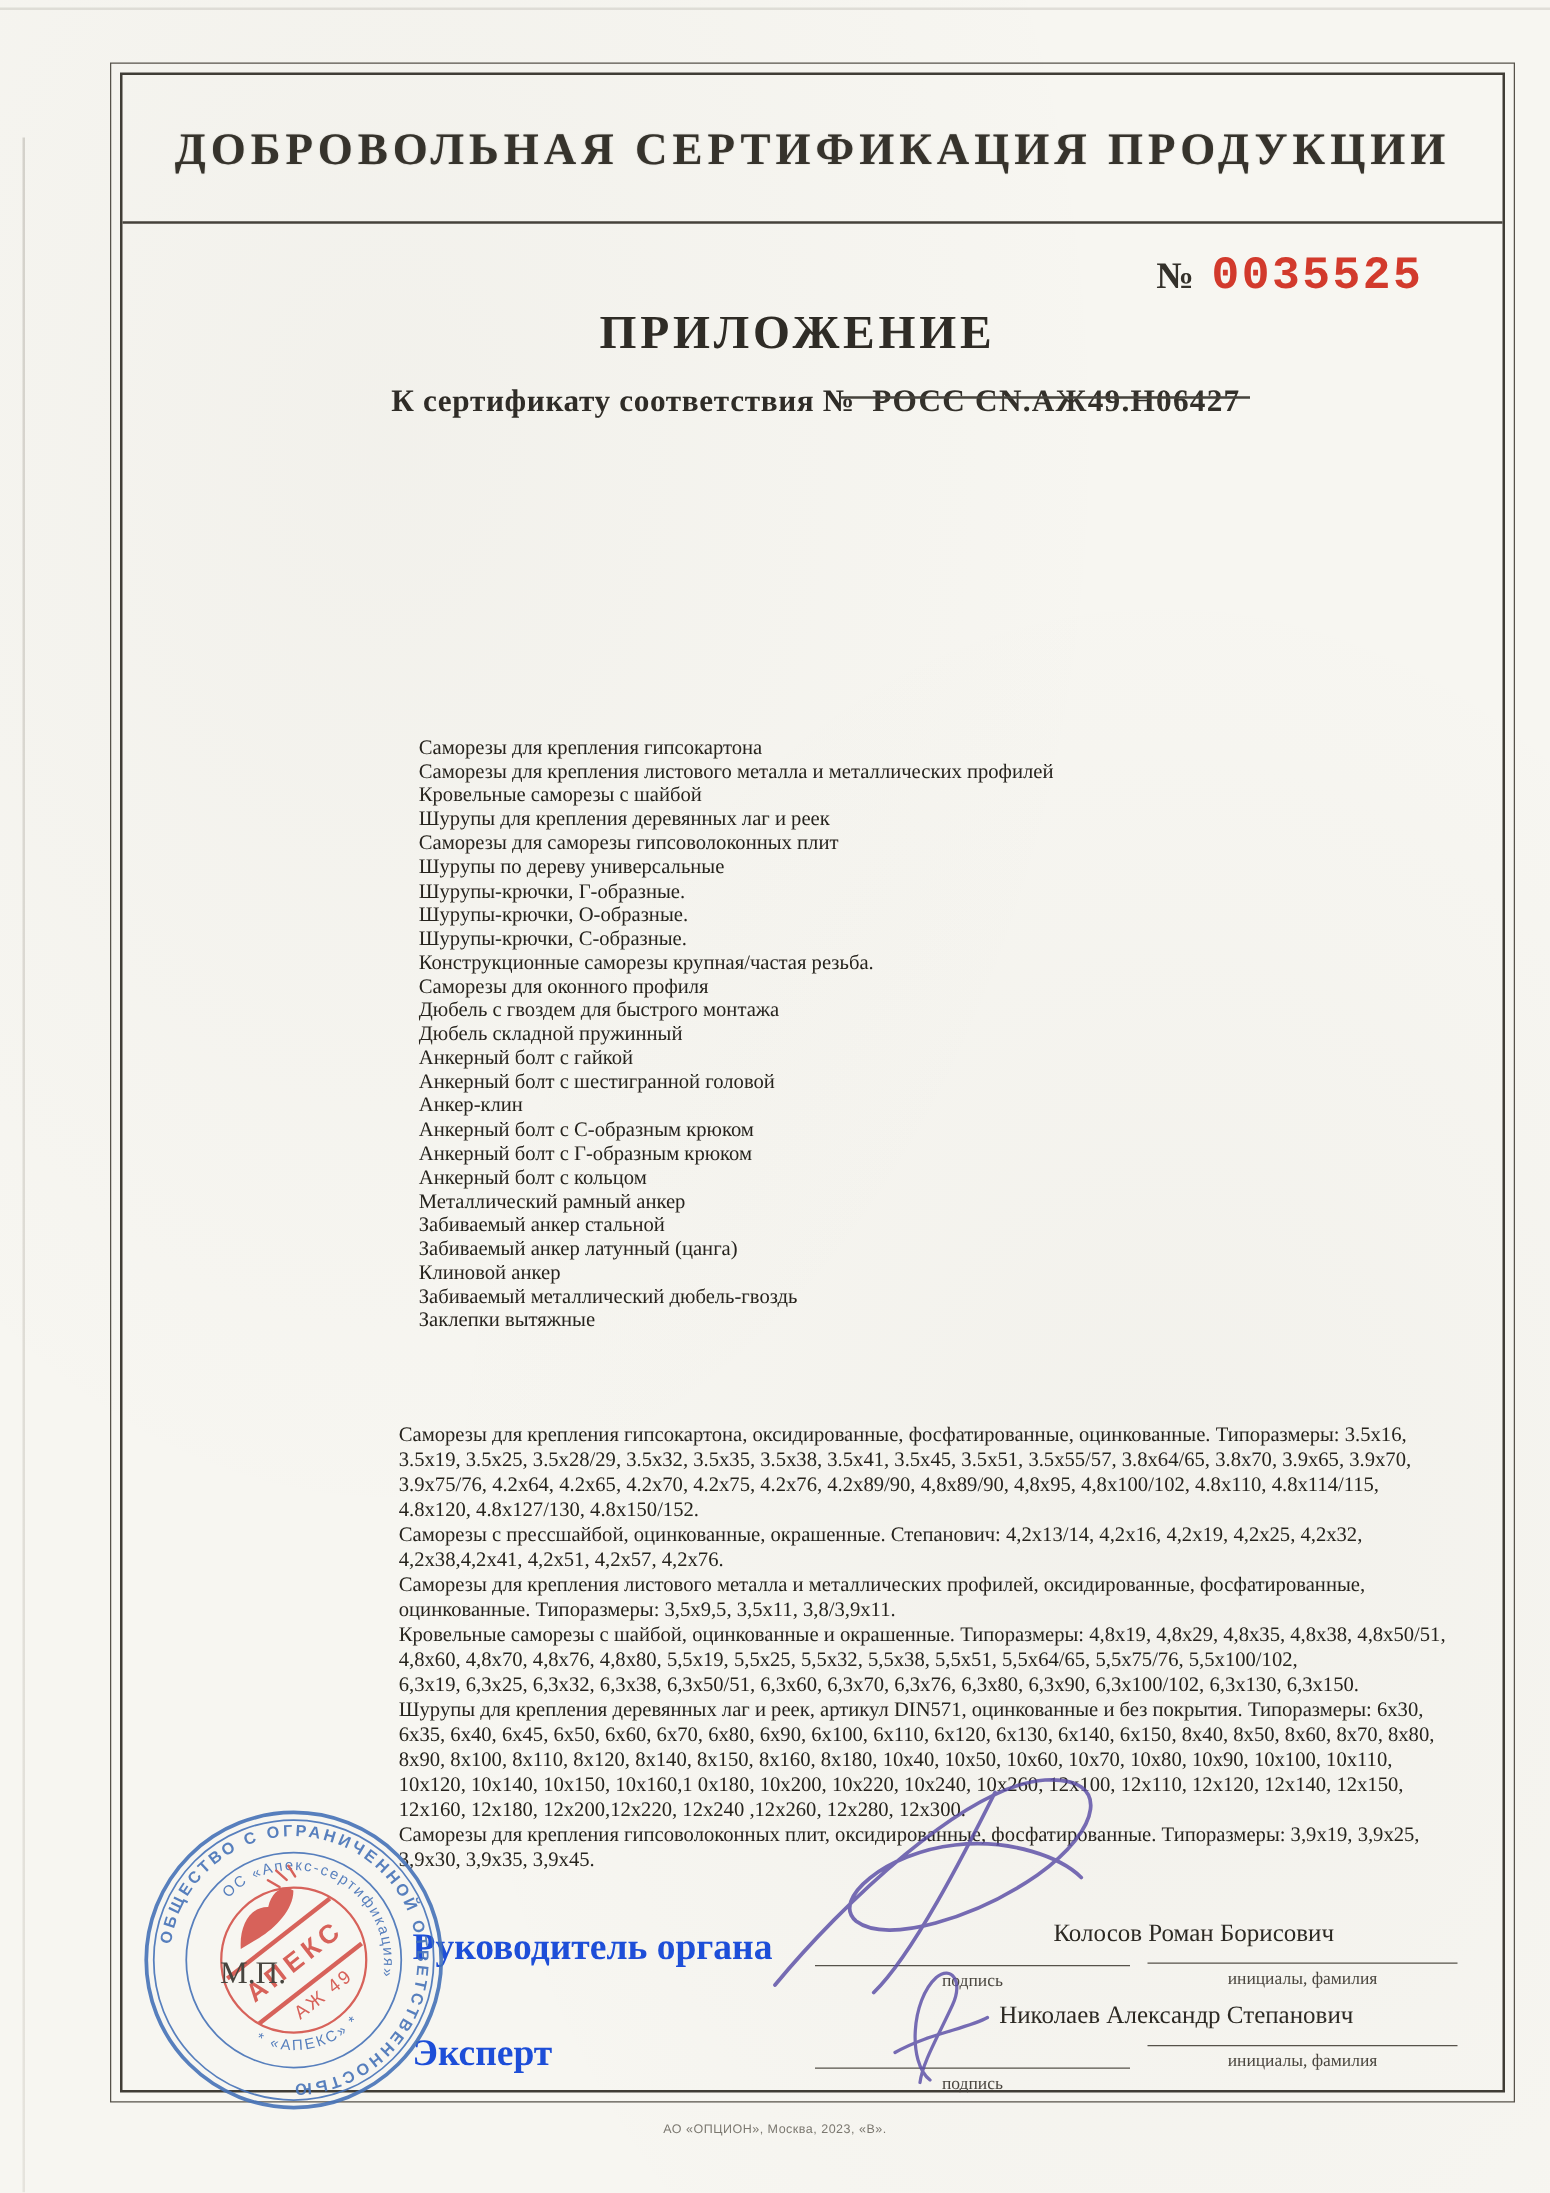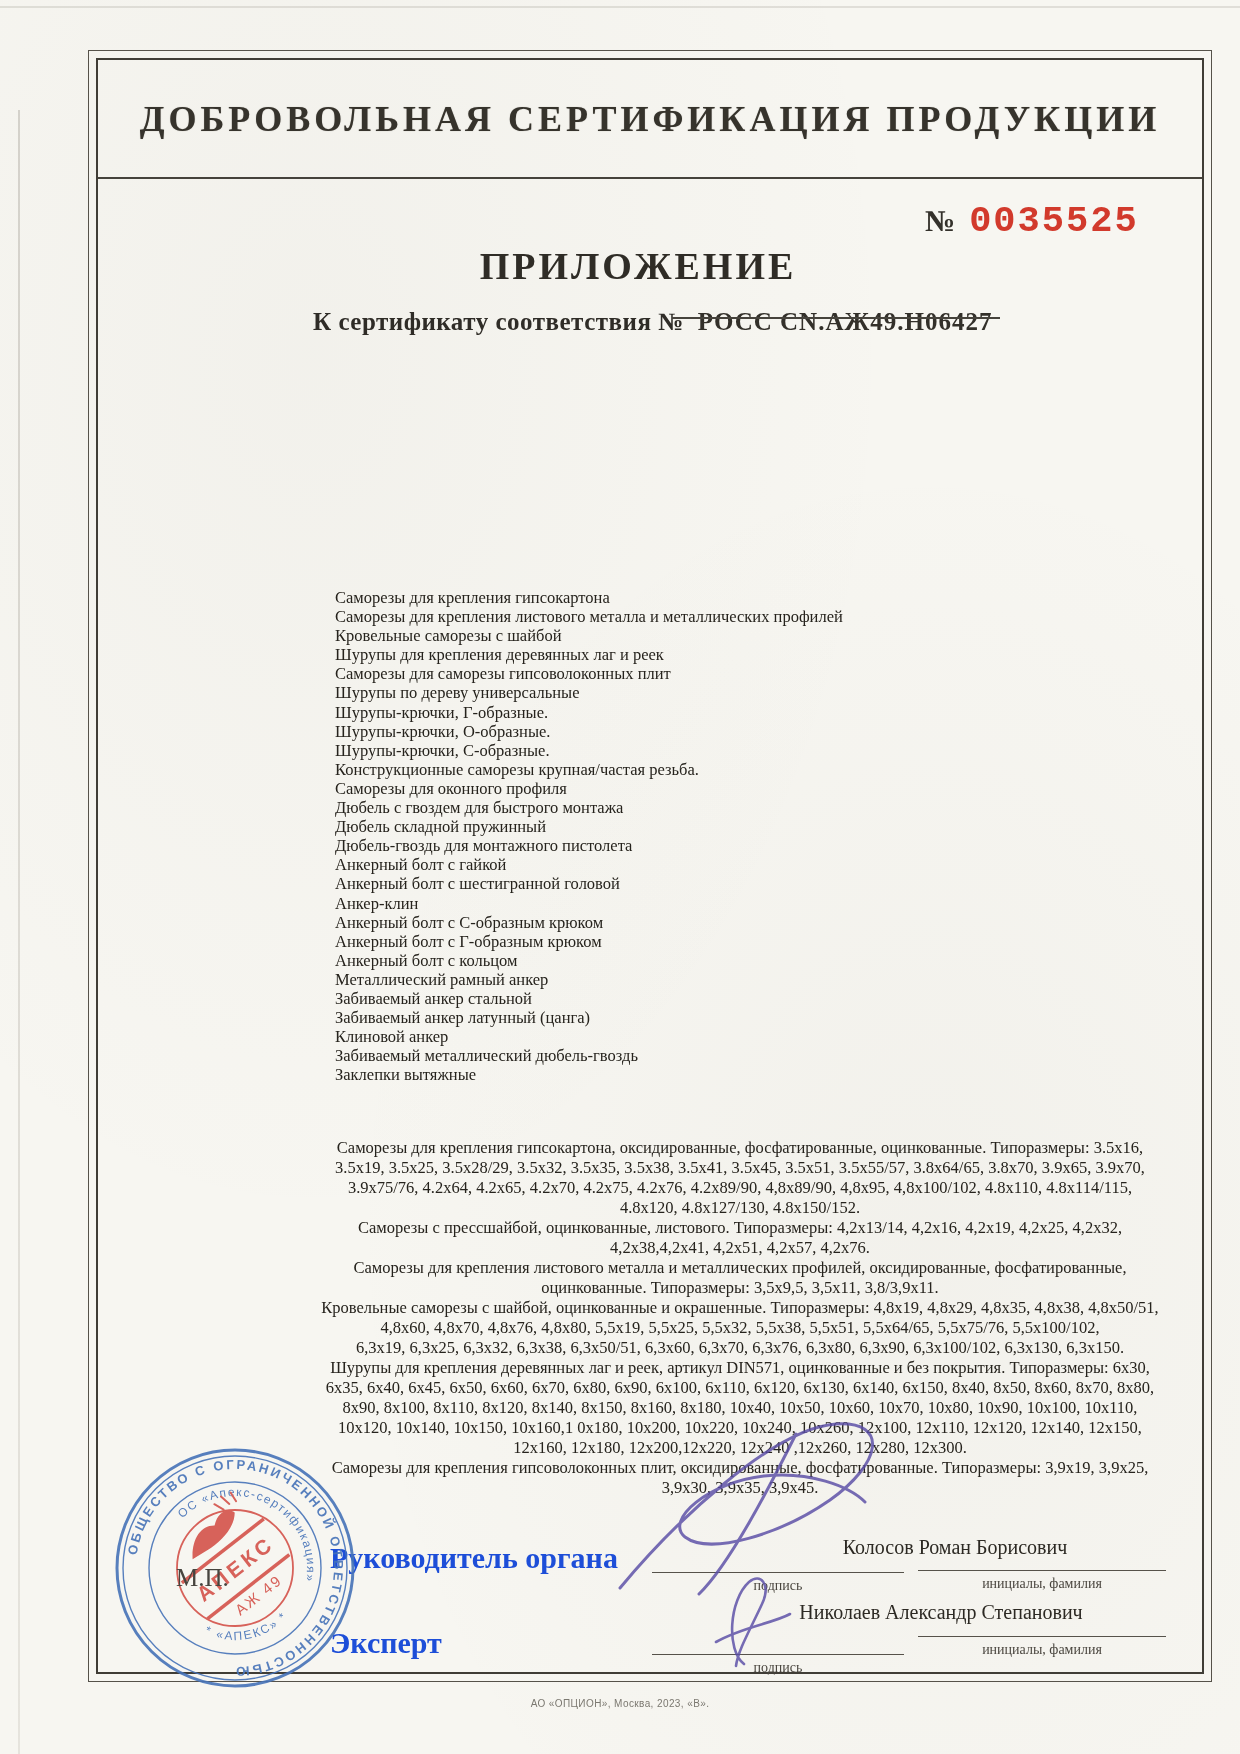--- a/index.html
+++ b/index.html
@@ -40,21 +40,21 @@
   .cert-value { font-size:25px; font-weight:bold; color:#33302a; letter-spacing:1px;
     margin-left:14px; position:relative; display:inline-block; }
   .cert-value::before { content:""; position:absolute; left:-26px; right:-8px; top:9px;
     border-top:2px solid #46433c; }
 
   .product-list { position:absolute; left:335px; top:588px; font-size:16.5px;
     line-height:19.1px; color:#26231d; }
 
   .specs { position:absolute; left:319px; top:1138px; width:842px; font-size:16.5px;
     line-height:20px; color:#26231d; }
-  .specs p { margin:0; white-space:pre-wrap;text-align:center; }
+  .specs p { margin:0; white-space:pre-wrap; }
 
   
   .sig-role { position:absolute; font-size:30px; font-weight:bold; color:#1d4ed8; }
   .sig-role.r1 { left:330px; top:1541px; }
   .sig-role.r2 { left:330px; top:1626px; }
   .sig-line { position:absolute; border-bottom:1.5px solid #56524a; }
   .sig-caption { position:absolute; font-size:14px; color:#4a463f; text-align:center; }
   .line-sign1 { left:652px; top:1530px; width:252px; height:42px; }
   .cap-sign1  { left:652px; top:1578px; width:252px; }
   .line-sign2 { left:652px; top:1612px; width:252px; height:42px; }
@@ -109,38 +109,37 @@
     <div class="product-item">Шурупы для крепления деревянных лаг и реек</div>
     <div class="product-item">Саморезы для саморезы гипсоволоконных плит</div>
     <div class="product-item">Шурупы по дереву универсальные</div>
     <div class="product-item">Шурупы-крючки, Г-образные.</div>
     <div class="product-item">Шурупы-крючки, О-образные.</div>
     <div class="product-item">Шурупы-крючки, С-образные.</div>
     <div class="product-item">Конструкционные саморезы крупная/частая резьба.</div>
     <div class="product-item">Саморезы для оконного профиля</div>
     <div class="product-item">Дюбель с гвоздем для быстрого монтажа</div>
     <div class="product-item">Дюбель складной пружинный</div>
-    <div class="product-item">Дюбель-гвоздь для монтажного пистолета</div>
     <div class="product-item">Анкерный болт с гайкой</div>
     <div class="product-item">Анкерный болт с шестигранной головой</div>
     <div class="product-item">Анкер-клин</div>
     <div class="product-item">Анкерный болт с С-образным крюком</div>
     <div class="product-item">Анкерный болт с Г-образным крюком</div>
     <div class="product-item">Анкерный болт с кольцом</div>
     <div class="product-item">Металлический рамный анкер</div>
     <div class="product-item">Забиваемый анкер стальной</div>
     <div class="product-item">Забиваемый анкер латунный (цанга)</div>
     <div class="product-item">Клиновой анкер</div>
     <div class="product-item">Забиваемый металлический дюбель-гвоздь</div>
     <div class="product-item">Заклепки вытяжные</div>
   </div>
 
 <div class="specs">
     <p class="spec-par">Саморезы для крепления гипсокартона, оксидированные, фосфатированные, оцинкованные. Типоразмеры: 3.5х16, 3.5х19, 3.5х25, 3.5х28/29, 3.5х32, 3.5х35, 3.5х38, 3.5х41, 3.5х45, 3.5х51, 3.5х55/57, 3.8х64/65, 3.8х70, 3.9х65, 3.9х70, 3.9х75/76, 4.2х64, 4.2х65, 4.2х70, 4.2х75, 4.2х76, 4.2х89/90, 4,8х89/90, 4,8х95, 4,8х100/102, 4.8х110, 4.8х114/115, 4.8х120, 4.8х127/130, 4.8х150/152.</p>
-    <p class="spec-par">Саморезы с прессшайбой, оцинкованные, листового. Типоразмеры: 4,2х13/14, 4,2х16, 4,2х19, 4,2х25, 4,2х32, 4,2х38,4,2х41, 4,2х51, 4,2х57, 4,2х76.</p>
+    <p class="spec-par">Саморезы с прессшайбой, оцинкованные, окрашенные. Степанович: 4,2х13/14, 4,2х16, 4,2х19, 4,2х25, 4,2х32, 4,2х38,4,2х41, 4,2х51, 4,2х57, 4,2х76.</p>
     <p class="spec-par">Саморезы для крепления листового металла и металлических профилей, оксидированные, фосфатированные, оцинкованные. Типоразмеры: 3,5х9,5, 3,5х11, 3,8/3,9х11.</p>
     <p class="spec-par">Кровельные саморезы с шайбой, оцинкованные и окрашенные. Типоразмеры: 4,8х19, 4,8х29, 4,8х35, 4,8х38, 4,8х50/51, 4,8х60, 4,8х70, 4,8х76, 4,8х80, 5,5х19, 5,5х25, 5,5х32, 5,5х38, 5,5х51, 5,5х64/65, 5,5х75/76, 5,5х100/102,
 6,3х19, 6,3х25, 6,3х32, 6,3х38, 6,3х50/51, 6,3х60, 6,3х70, 6,3х76, 6,3х80, 6,3х90, 6,3х100/102, 6,3х130, 6,3х150.</p>
     <p class="spec-par">Шурупы для крепления деревянных лаг и реек, артикул DIN571, оцинкованные и без покрытия. Типоразмеры: 6х30, 6х35, 6х40, 6х45, 6х50, 6х60, 6х70, 6х80, 6х90, 6х100, 6х110, 6х120, 6х130, 6х140, 6х150, 8х40, 8х50, 8х60, 8х70, 8х80, 8х90, 8х100, 8х110, 8х120, 8х140, 8х150, 8х160, 8х180, 10х40, 10х50, 10х60, 10х70, 10х80, 10х90, 10х100, 10х110, 10х120, 10х140, 10х150, 10х160,1 0х180, 10х200, 10х220, 10х240, 10х260, 12х100, 12х110, 12х120, 12х140, 12х150, 12х160, 12х180, 12х200,12х220, 12х240 ,12х260, 12х280, 12х300.</p>
     <p class="spec-par">Саморезы для крепления гипсоволоконных плит, оксидированные, фосфатированные. Типоразмеры: 3,9х19, 3,9х25, 3,9х30, 3,9х35, 3,9х45.</p>
   </div>
 
 <div class="sig-role r1">Руководитель органа</div>
 <div class="sig-line line-sign1"></div>
 <div class="sig-caption cap-sign1">подпись</div>

